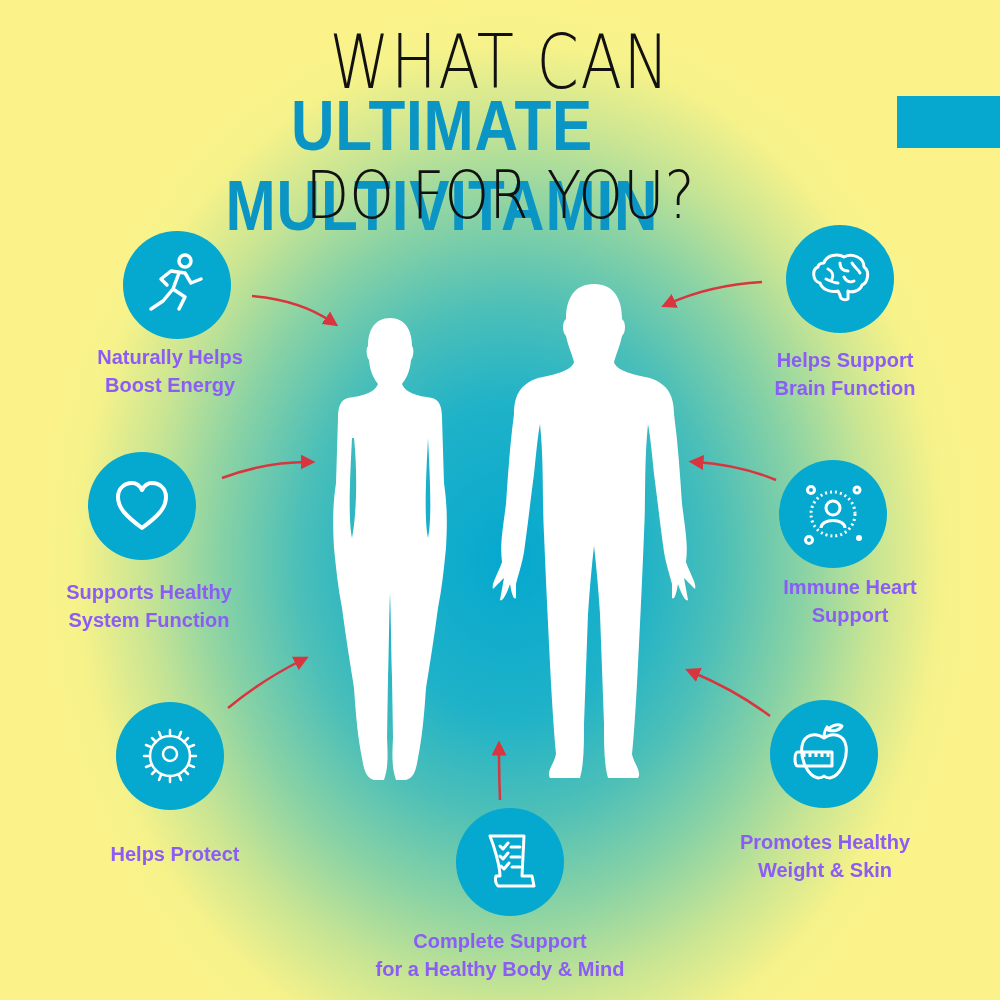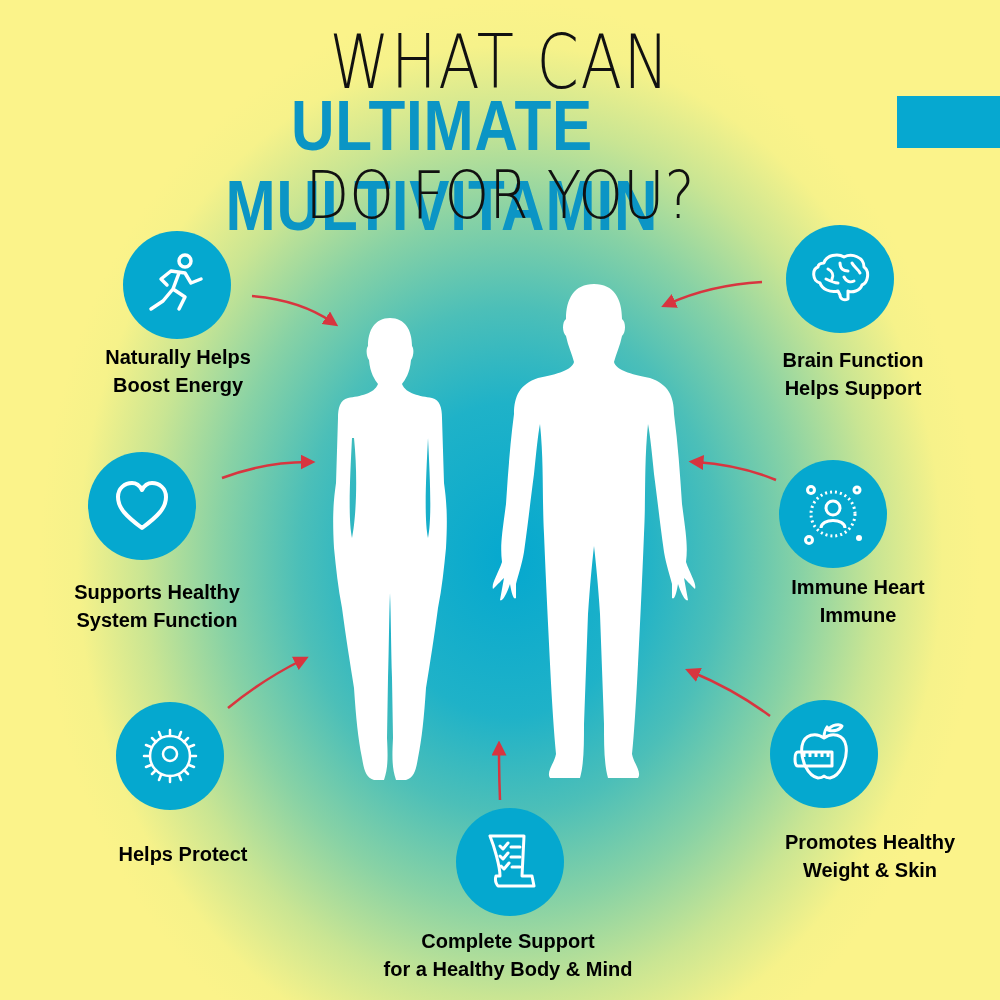--- a/index.html
+++ b/index.html
@@ -14,21 +14,21 @@
   .title2{position:absolute;top:86px;left:22px;width:840px;text-align:center;
     font-family:"Liberation Sans",sans-serif;font-weight:bold;font-size:70px;color:#0b95c5;
     transform:scaleX(0.86);transform-origin:center;line-height:80px;letter-spacing:1px;}
   .title-bar{position:absolute;left:897px;top:96px;width:103px;height:52px;background:#06a8d0;}
   .title3{position:absolute;top:158px;left:0;width:1000px;text-align:center;
     font-family:"DejaVu Sans",sans-serif;font-weight:200;font-size:66px;color:#111;
     transform:scaleX(0.86);line-height:76px;}
   .badge{position:absolute;width:108px;height:108px;border-radius:50%;background:#05a8cf;
     display:flex;align-items:center;justify-content:center;}
   .badge svg{width:72px;height:72px;}
-  .label{position:absolute;text-align:center;font-weight:bold;font-size:20px;line-height:28px;color:#000000;margin-left:8px;}
+  .label{position:absolute;text-align:center;font-weight:bold;font-size:20px;line-height:28px;color:#8b5cf6;}
   .label span{display:block;}
   .fig{position:absolute;}
   .arrow{position:absolute;left:0;top:0;}
 </style>
 </head>
 <body>
 
 <div class="bg"></div>
 
 <div class="title1">WHAT CAN</div>
@@ -99,53 +99,53 @@
 
 <div class="badge" style="left:786px;top:225px">
   <svg viewBox="0 0 72 72">
     <g fill="none" stroke="#fff" stroke-width="3" stroke-linejoin="round" stroke-linecap="round">
       <path d="M20,20 C22,12 34,10 40,14 C48,10 60,14 60,24 C66,28 64,40 58,42 C56,48 48,50 44,48 L44,56 C40,58 36,56 36,52 L34,48 C26,50 18,46 16,40 C8,38 8,26 14,24 C14,22 16,20 20,20 Z"></path>
       <path d="M24,26 C28,28 30,32 28,36 M36,20 C36,26 40,28 44,28 M48,20 C50,24 54,26 56,30 M40,34 C42,38 46,40 50,38 M22,36 C26,38 30,40 34,40"></path>
     </g>
   </svg>
 </div>
 <div class="label" style="left:730px;top:346px;width:230px">
-  <span>Brain Function</span>
-    <span>Helps Support</span>
+  <span>Helps Support</span>
+    <span>Brain Function</span>
 </div>
 
 <div class="badge" style="left:779px;top:460px">
   <svg viewBox="0 0 72 72">
     <g fill="none" stroke="#fff" stroke-width="3">
       <circle cx="36" cy="36" r="22" stroke-dasharray="2 3" stroke-width="3"></circle>
       <circle cx="36" cy="30" r="7"></circle>
       <path d="M24,50 C24,40 48,40 48,50"></path>
       <circle cx="14" cy="12" r="3.5"></circle>
       <circle cx="60" cy="12" r="3"></circle>
       <circle cx="12" cy="62" r="3.5"></circle>
     </g>
     <circle cx="62" cy="60" r="3" fill="#fff"></circle>
   </svg>
 </div>
 <div class="label" style="left:730px;top:573px;width:240px">
   <span>Immune Heart</span>
-    <span>Immune</span>
+    <span>Support</span>
 </div>
 
 <div class="badge" style="left:770px;top:700px">
   <svg viewBox="0 0 72 72">
     <g fill="none" stroke="#fff" stroke-width="3" stroke-linejoin="round">
       <path d="M36,20 C28,14 16,16 14,28 C12,42 20,58 30,60 C34,60 36,58 36,58 C36,58 38,60 42,60 C52,58 60,42 58,28 C56,16 44,14 36,20 Z"></path>
       <path d="M36,20 C36,14 38,10 40,8 M40,12 C44,6 52,6 54,8 C52,12 46,14 40,12 Z"></path>
       <path d="M10,34 L44,34 L44,48 L10,48 C6,48 6,34 10,34 Z"></path>
       <path d="M16,34 L16,39 M22,34 L22,39 M28,34 L28,39 M34,34 L34,39 M40,34 L40,39"></path>
     </g>
   </svg>
 </div>
-<div class="label" style="left:742px;top:828px;width:240px">
+<div class="label" style="left:705px;top:828px;width:240px">
   <span>Promotes Healthy</span>
     <span>Weight &amp; Skin</span>
 </div>
 
 <div class="badge" style="left:456px;top:808px">
   <svg viewBox="0 0 72 72">
     <g fill="none" stroke="#fff" stroke-width="3" stroke-linejoin="round" stroke-linecap="round">
       <path d="M16,10 L50,10 L48,50 L58,50 L60,60 L24,60 C24,60 20,56 22,50 L26,50 C26,40 20,20 16,10 Z"></path>
       <path d="M26,20 L29,23 L34,17 M26,30 L29,33 L34,27 M27,40 L30,43 L35,37"></path>
       <path d="M37,21 L46,21 M37,31 L46,31 M38,41 L46,41"></path>

